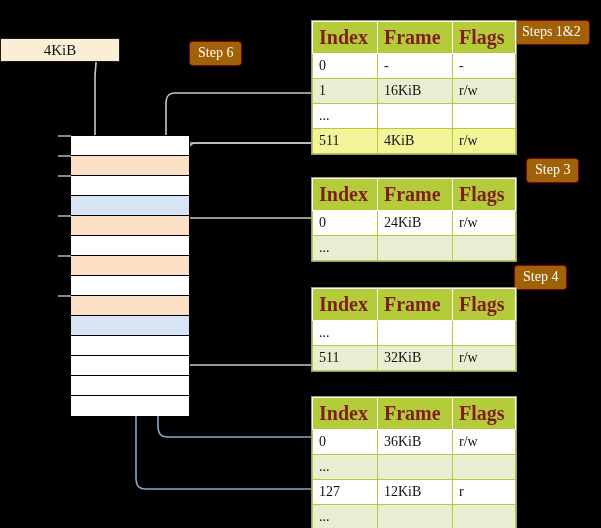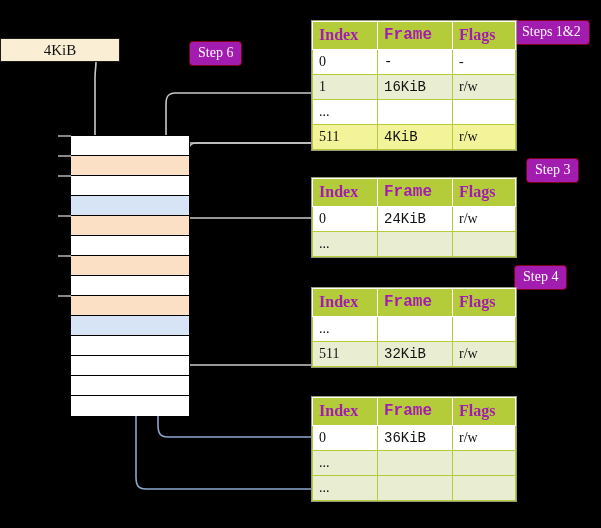--- a/index.html
+++ b/index.html
@@ -48,21 +48,21 @@
     align-items: center;
     justify-content: center;
     font-size: 15px;
     line-height: 1;
     color: #111;
   }
 
   
   .chip {
     position: absolute;
-    background: #a21caf;
+    background: #a16207;
     color: #ffffff;
     font-size: 14px;
     line-height: 1;
     padding: 4px 8px 5px 8px;
     border-radius: 3px;
     white-space: nowrap;
     box-shadow: 0 0 0 1px #7d0019;
   }
   .chip-step0   { left: 190px; top: 42px; }
   .chip-steps12 { left: 514px; top: 21px; }
@@ -107,40 +107,40 @@
     background: #ffffff;
     box-sizing: border-box;
   }
   .ptable table {
     border-collapse: collapse;
     font-size: 14px;
     line-height: 1;
   }
   .ptable th {
     background: #b5cc3a;
-    color: #a21caf;
+    color: #7f1d1d;
     font-weight: bold;
     text-align: left;
     padding: 5px 6px 6px 6px;
     border: 1px solid #ffffff;
-    font-size: 16px;
+    font-size: 20px;
   }
   .ptable td {
     padding: 4px 6px 5px 6px;
     border: 1px solid #b5cc3a;
     font-size: 14px;
     color: #111;
     background: #ffffff;
     height: 15px;
   }
   .ptable tr.alt td { background: #e9eed2; }
   .ptable td.hl { background: #f3f39a; }
   .ptable tr.alt td.hl { background: #f3f39a; }
   .c-index { width: 52px; }
-  .c-frame { width: 62px; font-family: Liberation Mono, monospace; }
+  .c-frame { width: 62px; }
   .c-flags { width: 50px; }
 
   .tbl-1 { left: 311px; top: 20px; }
   .tbl-2 { left: 311px; top: 177px; }
   .tbl-3 { left: 311px; top: 287px; }
   .tbl-4 { left: 311px; top: 396px; }
 </style>
 </head>
 <body>
 
@@ -320,20 +320,25 @@
           <tr>
             <td class="c-index">0</td>
             <td class="c-frame">36KiB</td>
             <td class="c-flags">r/w</td>
           </tr>
           <tr class="alt">
             <td class="c-index">...</td>
             <td class="c-frame"></td>
             <td class="c-flags"></td>
           </tr>
+          <tr>
+            <td class="c-index">127</td>
+            <td class="c-frame">12KiB</td>
+            <td class="c-flags">r</td>
+          </tr>
           <tr class="alt">
             <td class="c-index">...</td>
             <td class="c-frame"></td>
             <td class="c-flags"></td>
           </tr>
         </tbody>
       </table>
     </div>
 
 </div>

